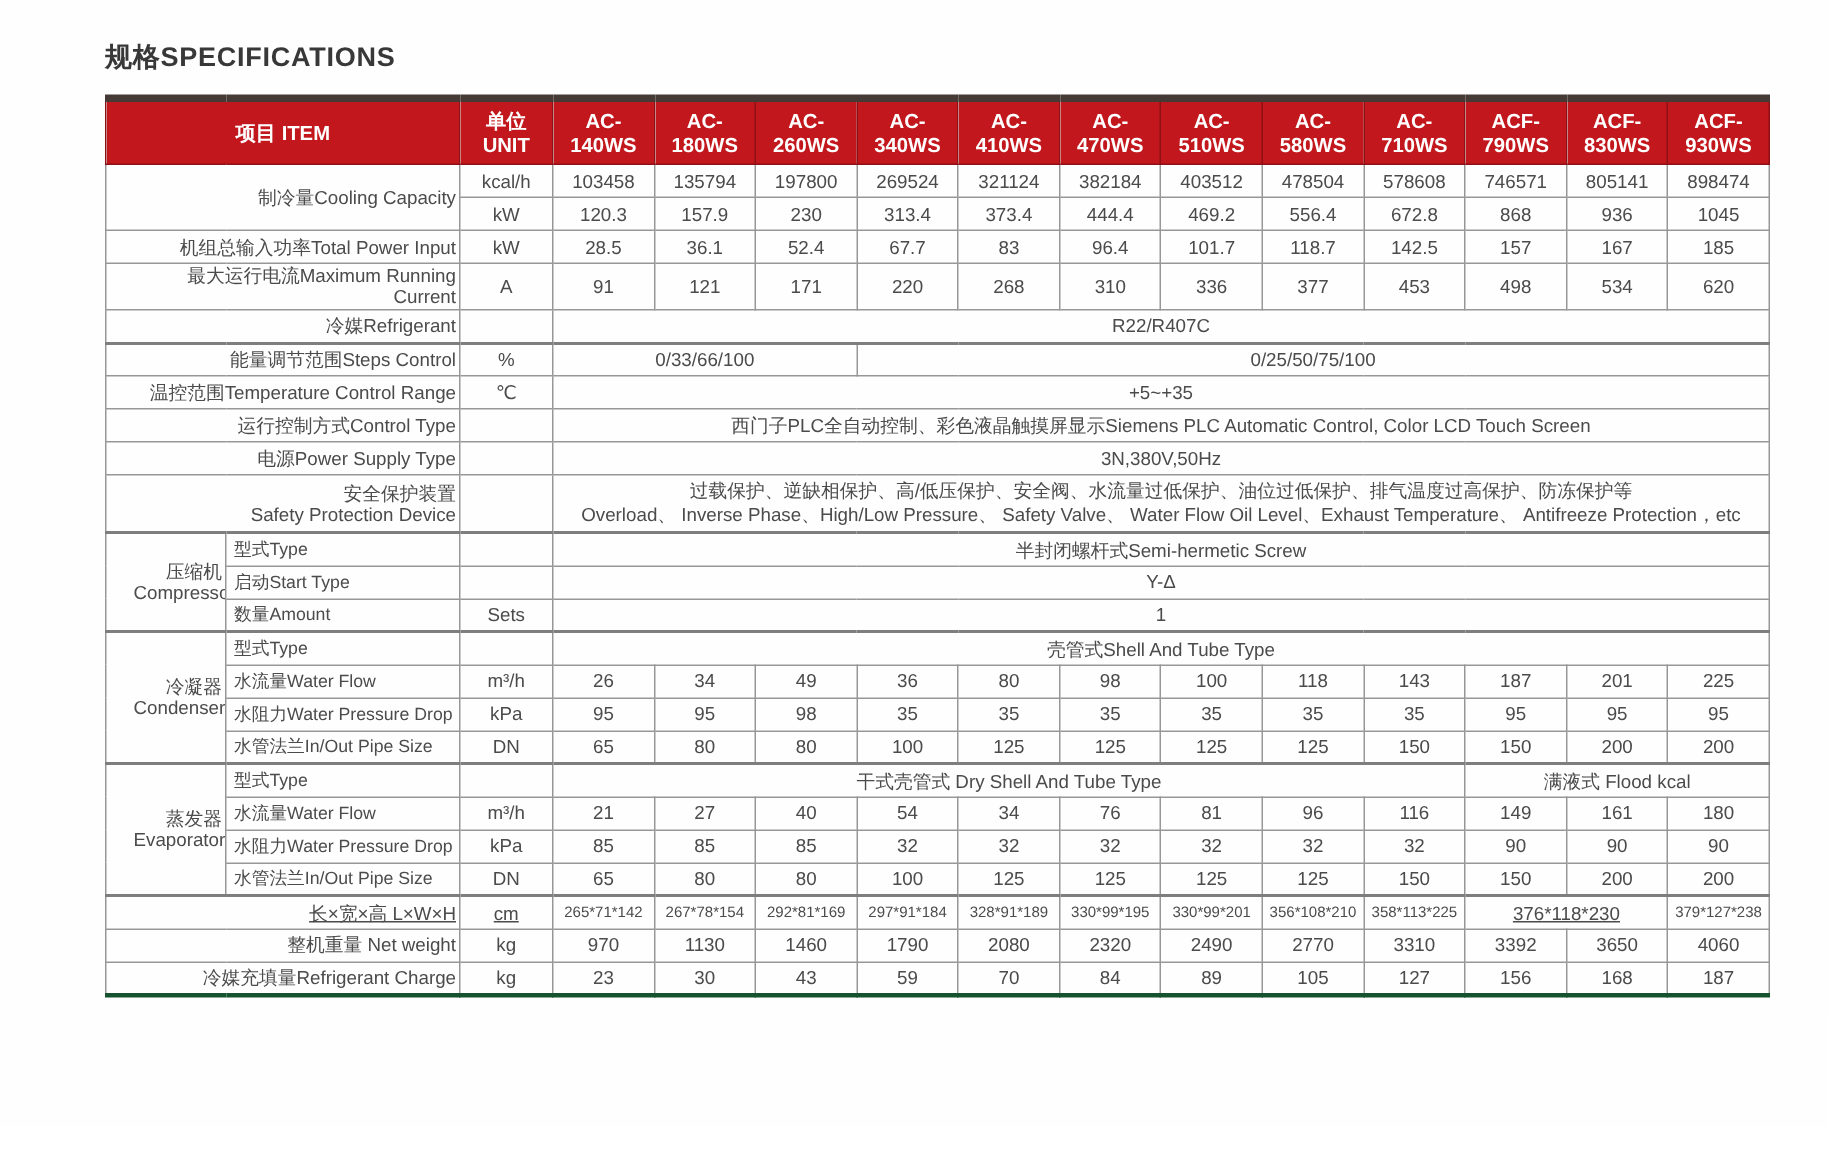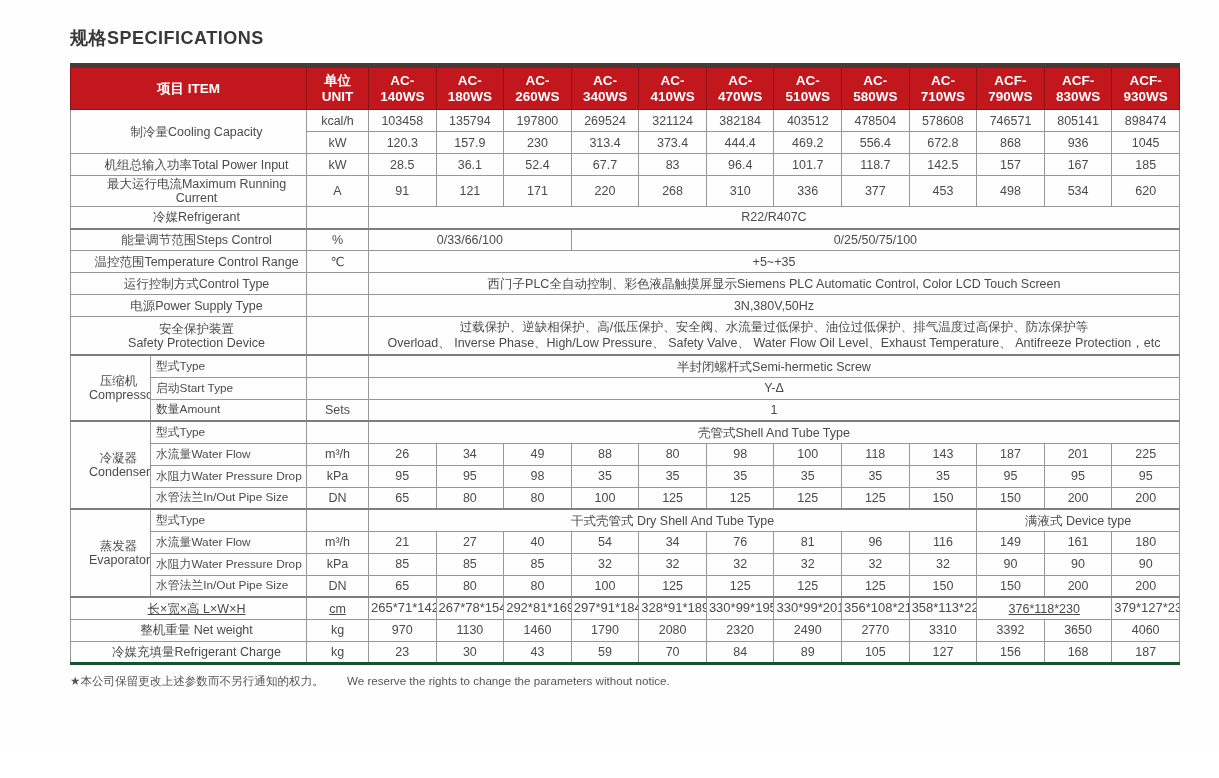--- a/index.html
+++ b/index.html
@@ -9,25 +9,25 @@
   *{box-sizing:border-box;}
   html,body{margin:0;padding:0;background:#ffffff;}
   body{font-family:"Liberation Sans","DejaVu Sans",sans-serif;color:var(--text);}
   .page{width:1219px;height:751px;padding:26px 39px 0 70px;background:#fefefe;overflow:hidden;}
   .title{font-size:18px;font-weight:bold;color:var(--title);letter-spacing:.5px;margin:0 0 13px 0;}
   table.spec{border-collapse:collapse;table-layout:fixed;width:1110px;border:1px solid var(--border);border-bottom:3px solid #14532d;}
   col.c-grp{width:80px;} col.c-sub{width:156px;} col.c-unit{width:62px;}
   th,td{border:1px solid var(--border);padding:1px 2px;text-align:center;font-size:12.5px;line-height:1.12;height:22px;overflow:hidden;vertical-align:middle;}
   thead th{background:var(--header-bg);color:#fff;font-weight:bold;font-size:13.5px;line-height:1.15;height:44px;
            border:1px solid var(--header-border);border-top:5px solid var(--topbar);white-space:pre-line;}
-  td.lbl,td.grp{ text-align:center;padding-left:18px;white-space:pre-line;}
+  td.lbl,td.grp{ text-align:right;padding-left:18px;white-space:pre-line;}
   td.sub{text-align:left;padding-left:5px;font-size:11.8px;white-space:nowrap;}
   td.unit{font-size:12.5px;text-align:center;}
   tr.sec td{border-top:2px solid #7e7e7e;}
-  tr.dims td{font-size:13px;}
+  tr.dims td{font-size:10px;}
   tr.dims td[colspan], tr.dims td.lbl, tr.dims td.unit{font-size:12.5px;text-decoration:underline;}
   td.wrap{white-space:pre-line;padding:3px 10px;line-height:1.25;margin-top:37px;}
   .footnotes{margin-top:7px;font-size:11.6px;color:var(--foot);line-height:1.6;}
   .footnotes div{white-space:nowrap;}
 </style>
 </head>
 <body>
 
 <div class="page">
   <h1 class="title">规格SPECIFICATIONS</h1>
@@ -201,21 +201,21 @@
           <td class="sub">型式Type</td>
           <td class="unit"></td>
           <td colspan="12">壳管式Shell And Tube Type</td>
         </tr>
         <tr>
           <td class="sub">水流量Water Flow</td>
           <td class="unit">m³/h</td>
           <td>26</td>
           <td>34</td>
           <td>49</td>
-          <td>88</td>
+          <td>36</td>
           <td>80</td>
           <td>98</td>
           <td>100</td>
           <td>118</td>
           <td>143</td>
           <td>187</td>
           <td>201</td>
           <td>225</td>
         </tr>
         <tr>
@@ -249,21 +249,21 @@
           <td>150</td>
           <td>200</td>
           <td>200</td>
         </tr>
         <tr class="sec">
           <td rowspan="4" class="grp">蒸发器
 Evaporator</td>
           <td class="sub">型式Type</td>
           <td class="unit"></td>
           <td colspan="9">干式壳管式 Dry Shell And Tube Type</td>
-          <td colspan="3">满液式 Device type</td>
+          <td colspan="3">满液式 Flood kcal</td>
         </tr>
         <tr>
           <td class="sub">水流量Water Flow</td>
           <td class="unit">m³/h</td>
           <td>21</td>
           <td>27</td>
           <td>40</td>
           <td>54</td>
           <td>34</td>
           <td>76</td>
@@ -350,15 +350,14 @@
           <td>105</td>
           <td>127</td>
           <td>156</td>
           <td>168</td>
           <td>187</td>
         </tr>
       </tbody>
   </table>
 
   <div class="footnotes">
-    <div>★本公司保留更改上述参数而不另行通知的权力。　　We reserve the rights to change the parameters without notice.</div>
   </div>
 </div>
 
 </body></html>

